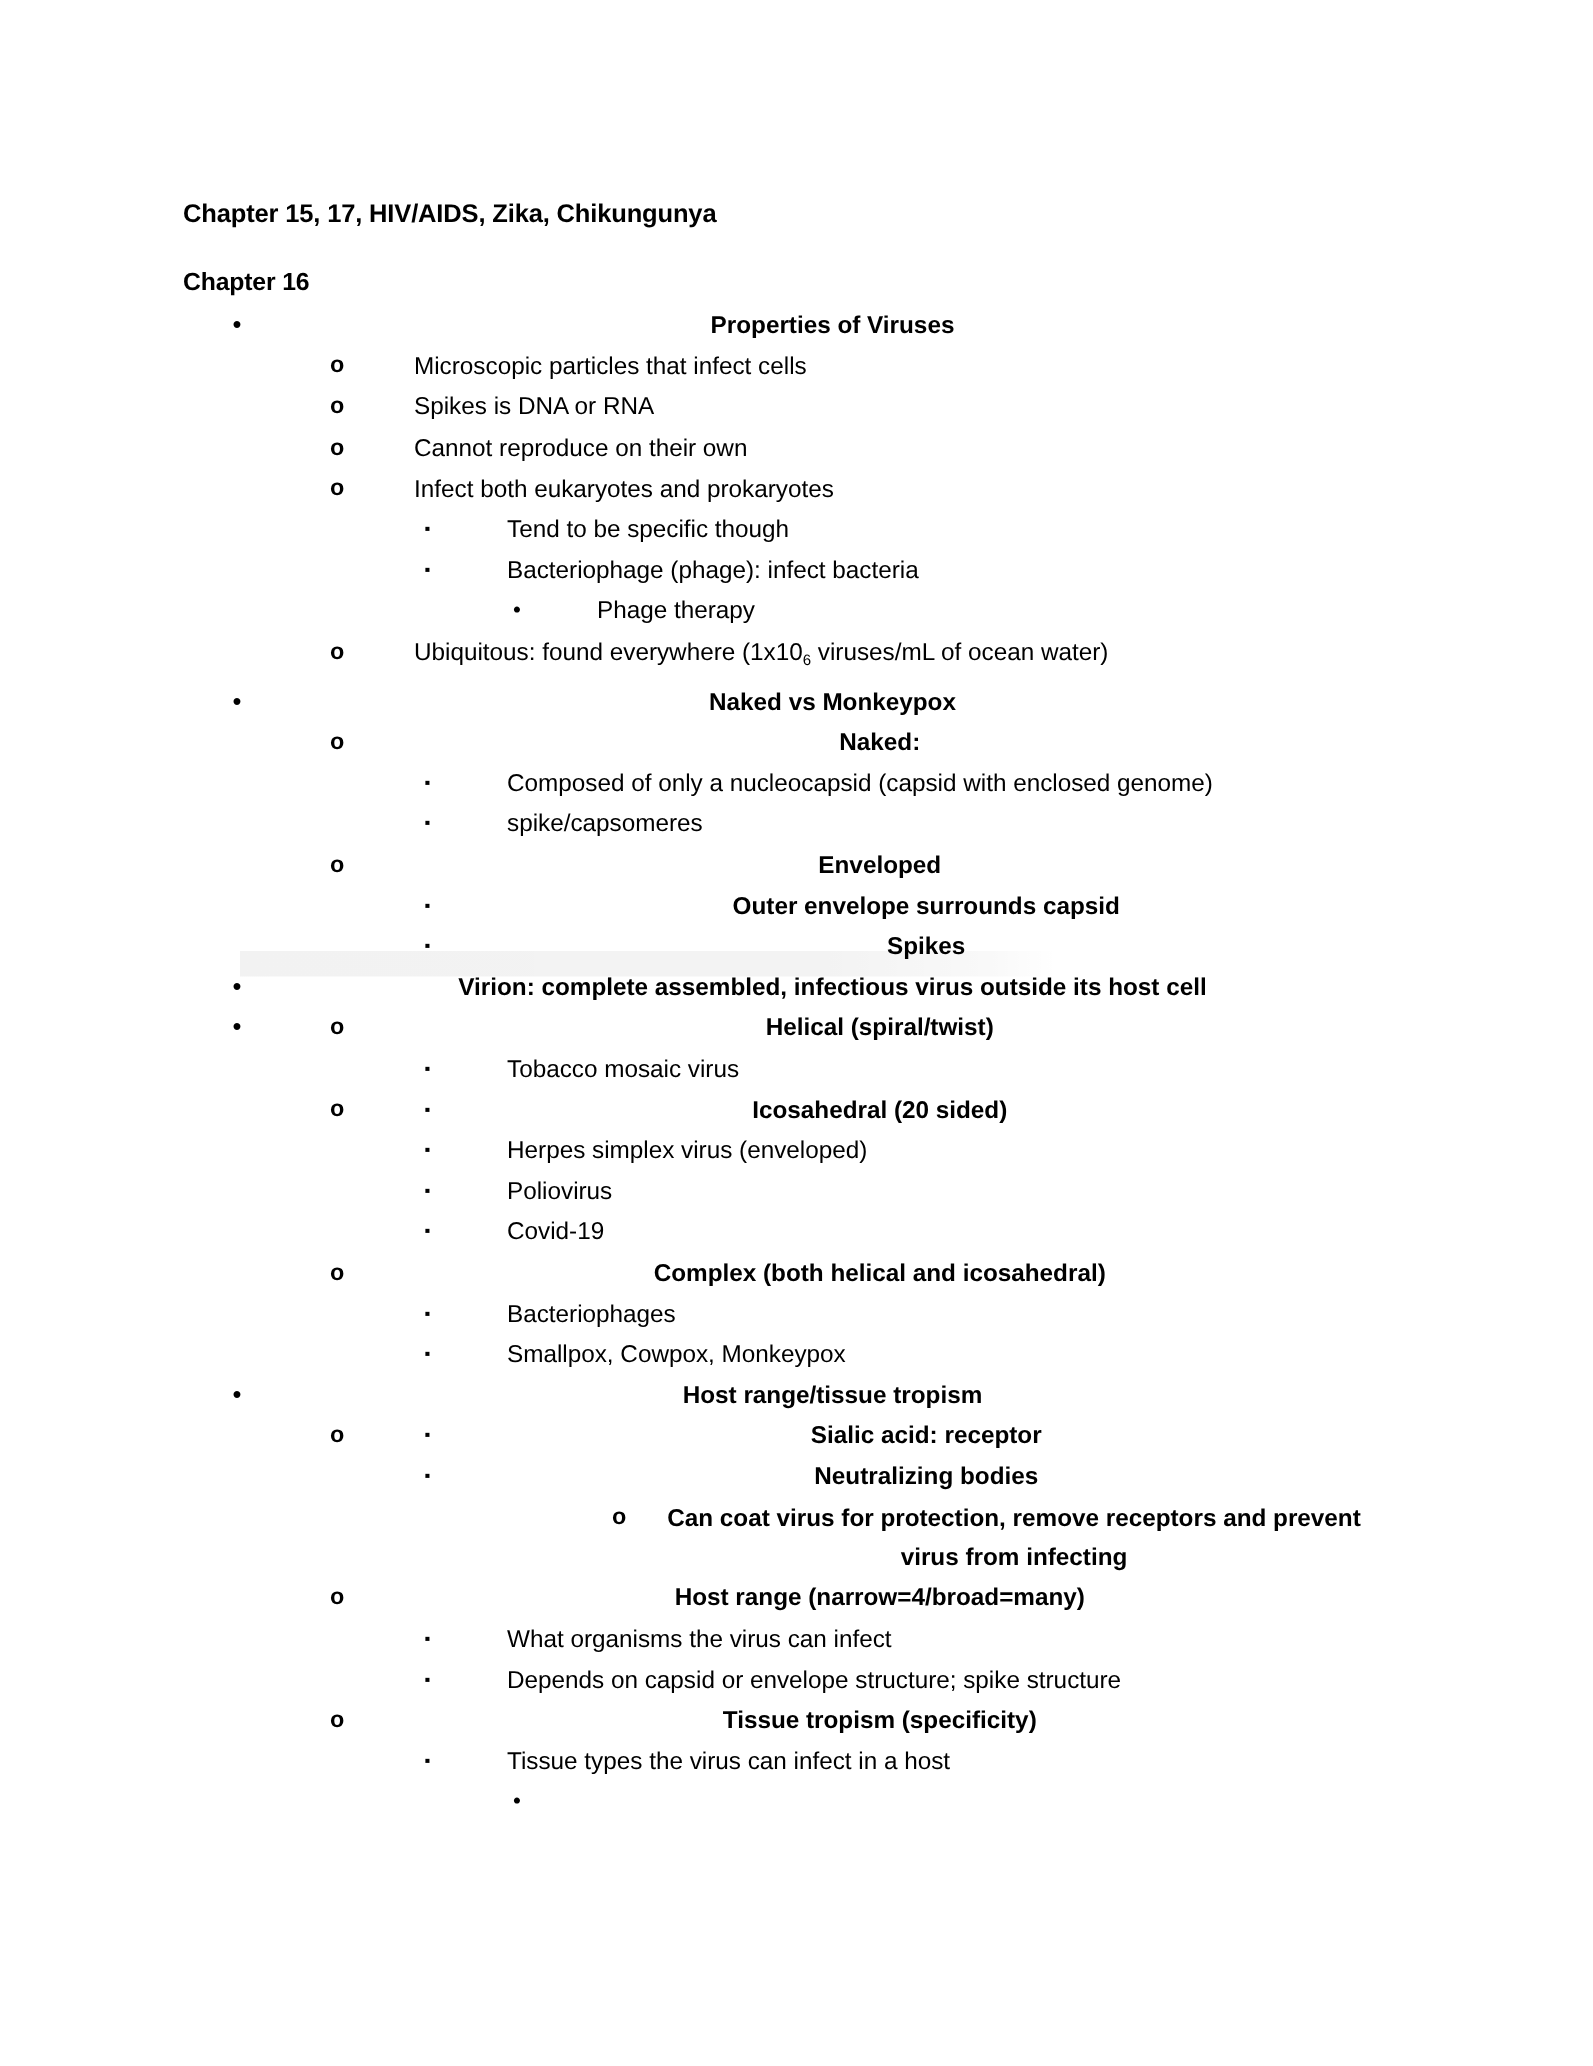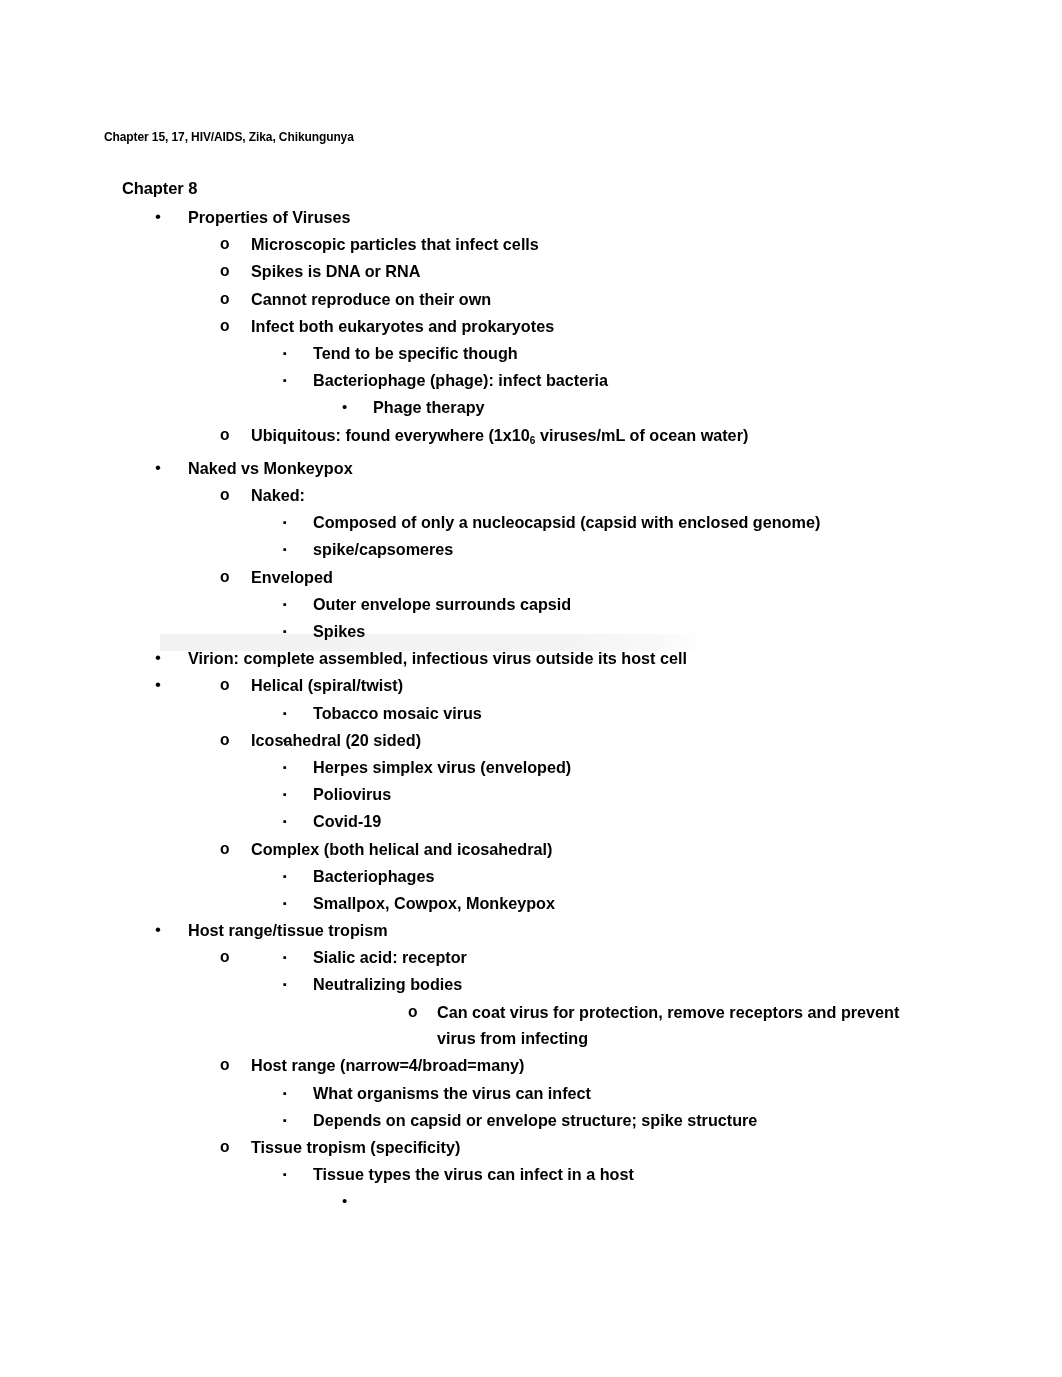--- a/index.html
+++ b/index.html
@@ -23,23 +23,23 @@
   .doc-body {
     position: absolute;
     left: 0;
     top: 0;
     width: 1062px;
   }
 
   
   .doc-title {
     position: absolute;
-    left: 104px;
+    left: 122px;
     top: 122px;
-    font-size: 12px;
+    font-size: 17px;
     font-weight: bold;
     letter-spacing: -0.1px;
     white-space: nowrap;
   }
   .doc-subtitle {
     position: absolute;
     left: 122px;
     top: 165px;
     font-size: 16.5px;
     font-weight: bold;
@@ -81,22 +81,22 @@
   .lvl1 > .marker { left: 155px; font-size: 17px; }
   .lvl2 { padding-left: 251px; padding-right: 140px; }
   .lvl2 > .marker { left: 220px; font-size: 15.6px; font-weight: bold; }
   .lvl3 { padding-left: 313px; padding-right: 140px; }
   .lvl3 > .marker { left: 283px; font-size: 11px; }
   .lvl4 { padding-left: 373px; padding-right: 140px; }
   .lvl4 > .marker { left: 342px; font-size: 15px; }
   .lvl4o { padding-left: 437px; padding-right: 147px; }
   .lvl4o > .marker { left: 408px; font-size: 15.6px; font-weight: bold; }
 
-  .b { font-weight: bold; }
-  .n { font-weight: bold; }
+  .b { font-weight: bold; text-align: center; }
+  .n { font-weight: normal; margin-left: 25px; }
 
   
   .li { margin-bottom: 0.6px; }
 
   .sub6 {
     font-size: 10px;
     vertical-align: -0.32em;
   }
 
   
@@ -115,21 +115,21 @@
   }
 </style>
 </head>
 <body>
 
 <div class="page">
   <div class="doc-body">
 
     <h1 class="doc-title">Chapter 15, 17, HIV/AIDS, Zika, Chikungunya</h1>
 
-    <h2 class="doc-subtitle">Chapter 8</h2>
+    <h2 class="doc-subtitle">Chapter 16</h2>
 
     <div class="outline" id="outline-root">
         <div class="li lvl1">
           <span class="marker">•</span>
           <span class="txt b">Properties of Viruses</span>
         </div>
         <div class="li lvl2">
           <span class="marker">o</span>
           <span class="txt n">Microscopic particles that infect cells</span>
         </div>

